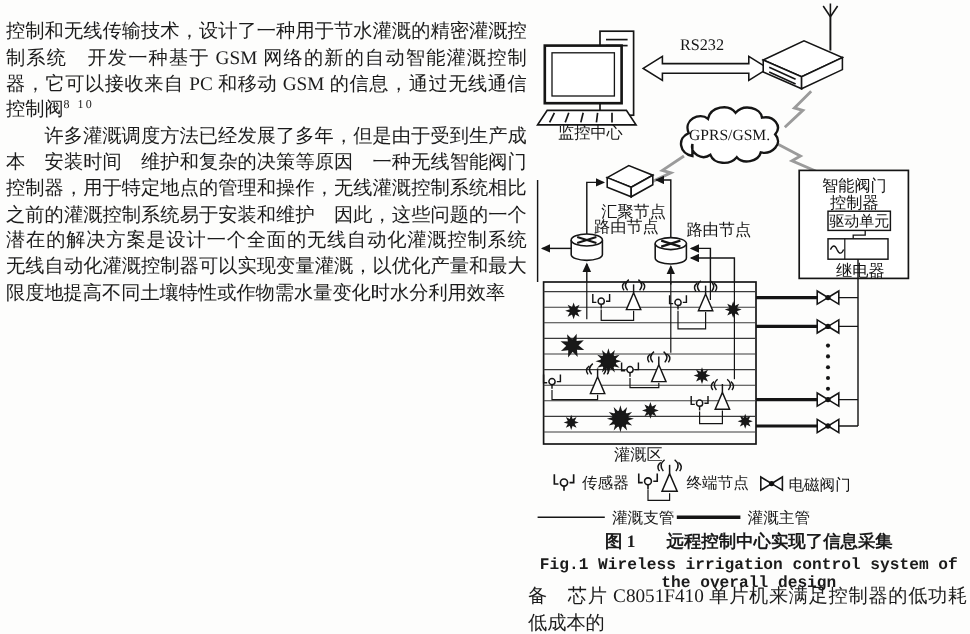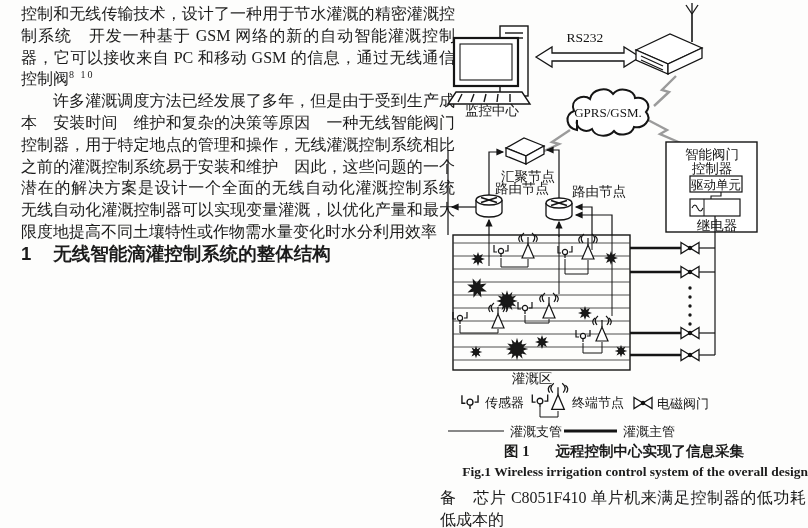--- a/index.html
+++ b/index.html
@@ -3,24 +3,23 @@
 <meta charset="utf-8">
 <style>
   html,body{margin:0;padding:0;}
   body{
     width:808px;height:528px;position:relative;overflow:hidden;
     background:#fdfdfc;color:#1b1b1b;
     font-family:"Liberation Serif","DejaVu Serif",serif;
   }
   
   .col-left{
-    position:absolute;left:5px;top:3px;width:434px;
+    position:absolute;left:5px;top:16px;width:434px;
     font-size:16px;line-height:21.8px;text-align:justify;
     text-justify:inter-ideograph;
-    margin-left:16px;
   }
   .col-left p{margin:0;}
   .indent{text-indent:2em;}
   sup{font-size:10px;line-height:0;letter-spacing:2px;}
   .heading{
     margin:7px 0 9px 0;font-weight:bold;font-size:18.5px;
     text-align:left;text-indent:0;
     font-family:"Liberation Sans","DejaVu Sans",sans-serif;
   }
   .heading .h-num{margin-right:22px;}
@@ -30,36 +29,35 @@
   svg text{
     font-family:"Liberation Serif","DejaVu Serif",serif;
     fill:#151515;
   }
   .caption-zh{
     position:absolute;left:440px;top:442px;width:368px;text-align:center;
     font-weight:bold;font-size:14.5px;
   }
   .caption-zh .cap-no{margin-right:26px;}
   .caption-en{
-    position:absolute;left:440px;top:464px;width:368px;text-align:right;
-    font-weight:bold;font-size:13.5px;font-family:Liberation Serif, serif;
+    position:absolute;left:440px;top:464px;width:368px;text-align:center;
+    font-weight:bold;font-size:13.5px;font-family:Liberation Mono, monospace;
   }
   .right-par{
     position:absolute;left:440px;top:487px;width:366px;
     font-size:16px;line-height:21.5px;text-align:justify;
   }
   .right-par div{margin:0;}
 </style>
 </head>
 <body>
 
 <div class="col-left">
   <p><span>控制和无线传输技术，设计了一种用于节水灌溉的精密灌溉控制系统　开发一种基于 GSM 网络的新的自动智能灌溉控制器，它可以接收来自 PC 和移动 GSM 的信息，通过无线通信控制阀</span><sup>8 10</sup></p>
   <p class="indent">许多灌溉调度方法已经发展了多年，但是由于受到生产成本　安装时间　维护和复杂的决策等原因　一种无线智能阀门控制器，用于特定地点的管理和操作，无线灌溉控制系统相比之前的灌溉控制系统易于安装和维护　因此，这些问题的一个潜在的解决方案是设计一个全面的无线自动化灌溉控制系统　无线自动化灌溉控制器可以实现变量灌溉，以优化产量和最大限度地提高不同土壤特性或作物需水量变化时水分利用效率</p>
-  <p class="heading"><span class="h-num">1</span><span>无线智能滴灌控制系统的整体结构</span></p>
 </div>
 
 <div class="figure-wrap">
 <svg width="368" height="440" viewBox="0 0 368 440">
   <defs>
     <marker id="arr" markerWidth="8" markerHeight="8" refX="5.5" refY="3" orient="auto">
       <path d="M0,0 L6.5,3 L0,6 Z" fill="#151515"></path>
     </marker>
     <g id="plant">
       <polygon points="0,-7 1.8,-1.8 7,0 1.8,1.8 0,7 -1.8,1.8 -7,0 -1.8,-1.8" fill="#181818"></polygon>

